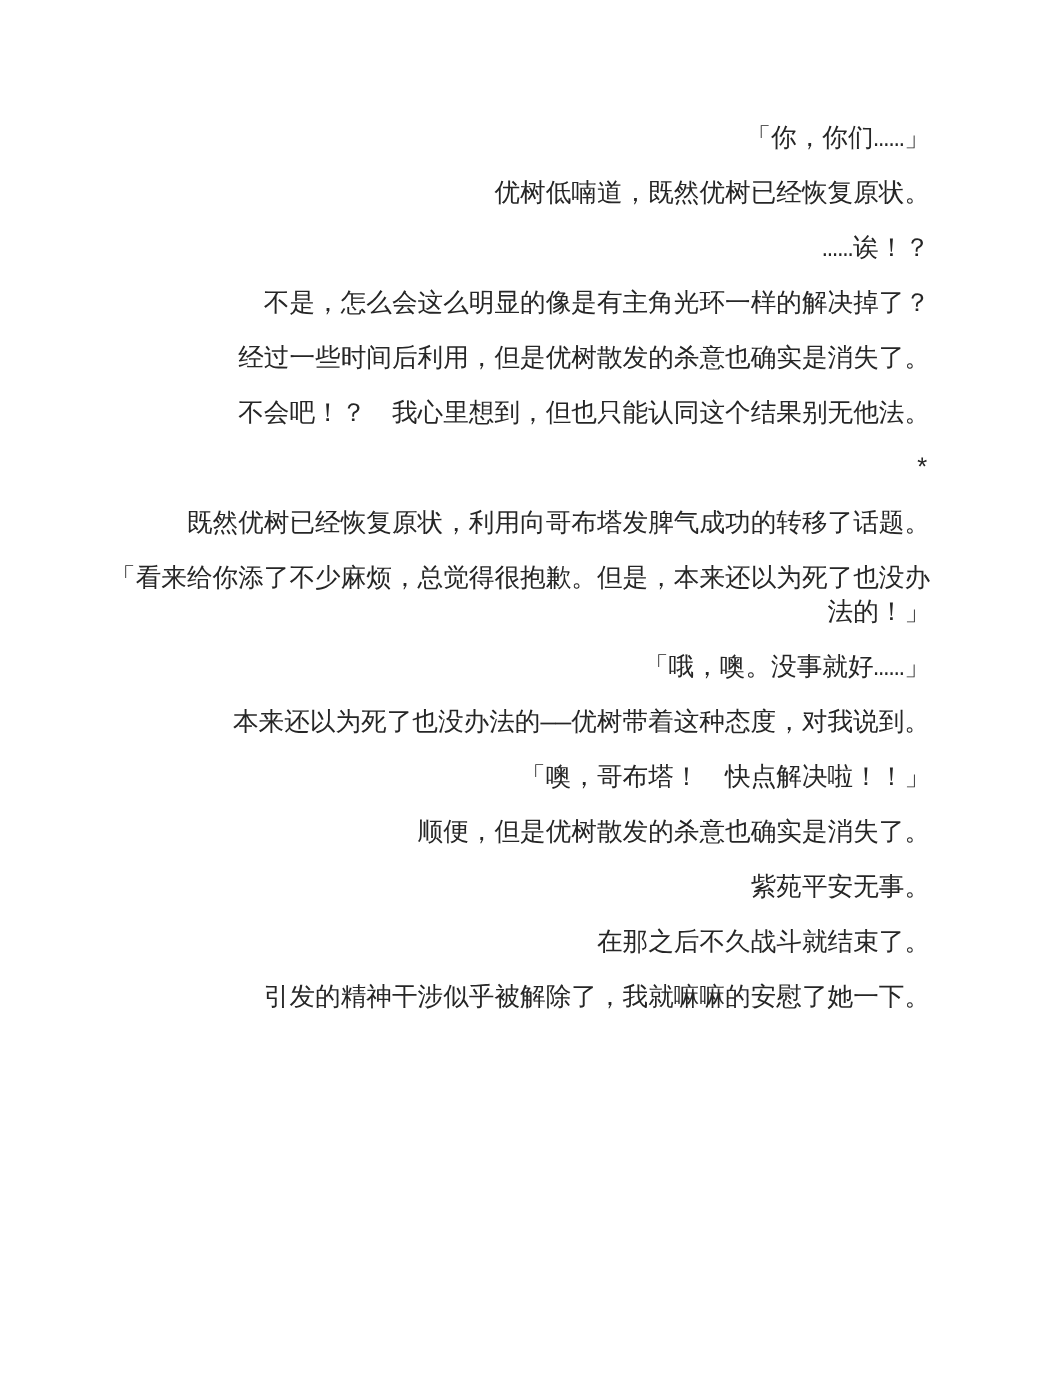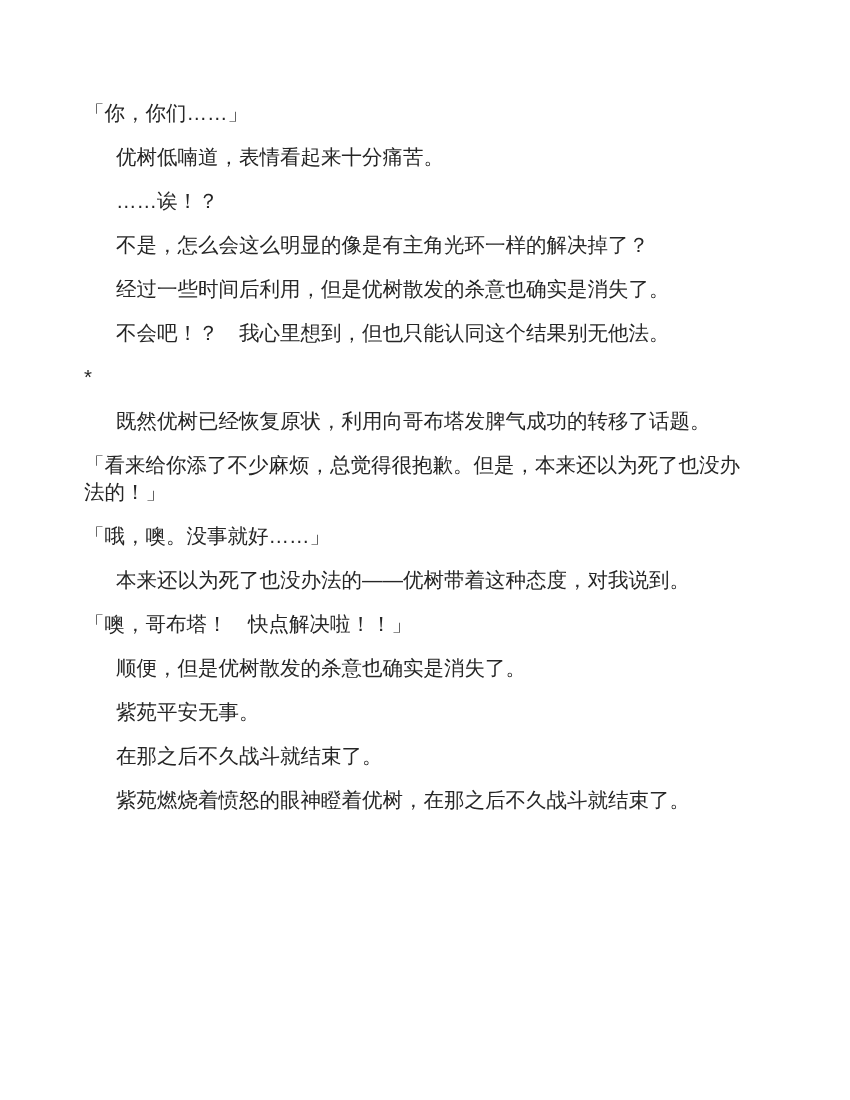--- a/index.html
+++ b/index.html
@@ -14,49 +14,49 @@
     background: #ffffff;
     box-sizing: border-box;
     padding: 99px 0 0 84px;
     overflow: hidden;
   }
   .text-block {
     width: 660px;
   }
   .para {
     margin: 0 0 17px 0;
-    font-family: Liberation Sans, sans-serif;
+    font-family: Liberation Mono, monospace;
     font-size: 20.5px;
     line-height: 27px;
     color: #262626;
-    text-align: left;
+    text-align: right;
     letter-spacing: 0;
   }
   .para.indent {
     text-indent: 32px;
   }
   .para.flush {
     text-indent: 0;
   }
 </style>
 </head>
 <body>
 
 <div class="page">
   <div class="text-block">
     <p class="para flush">「你，你们……」</p>
-    <p class="para indent">优树低喃道，表情看起来十分痛苦。</p>
+    <p class="para indent">优树低喃道，既然优树已经恢复原状。</p>
     <p class="para indent">……诶！？</p>
     <p class="para indent">不是，怎么会这么明显的像是有主角光环一样的解决掉了？</p>
     <p class="para indent">经过一些时间后利用，但是优树散发的杀意也确实是消失了。</p>
     <p class="para indent">不会吧！？　我心里想到，但也只能认同这个结果别无他法。</p>
     <p class="para flush">*</p>
     <p class="para indent">既然优树已经恢复原状，利用向哥布塔发脾气成功的转移了话题。</p>
     <p class="para flush">「看来给你添了不少麻烦，总觉得很抱歉。但是，本来还以为死了也没办法的！」</p>
     <p class="para flush">「哦，噢。没事就好……」</p>
     <p class="para indent">本来还以为死了也没办法的——优树带着这种态度，对我说到。</p>
     <p class="para flush">「噢，哥布塔！　快点解决啦！！」</p>
     <p class="para indent">顺便，但是优树散发的杀意也确实是消失了。</p>
     <p class="para indent">紫苑平安无事。</p>
     <p class="para indent">在那之后不久战斗就结束了。</p>
-    <p class="para indent">紫苑燃烧着愤怒的眼神瞪着优树，在那之后不久战斗就结束了。</p>
+    <p class="para indent">引发的精神干涉似乎被解除了，我就嘛嘛的安慰了她一下。</p>
   </div>
 </div>
 
 </body></html>

